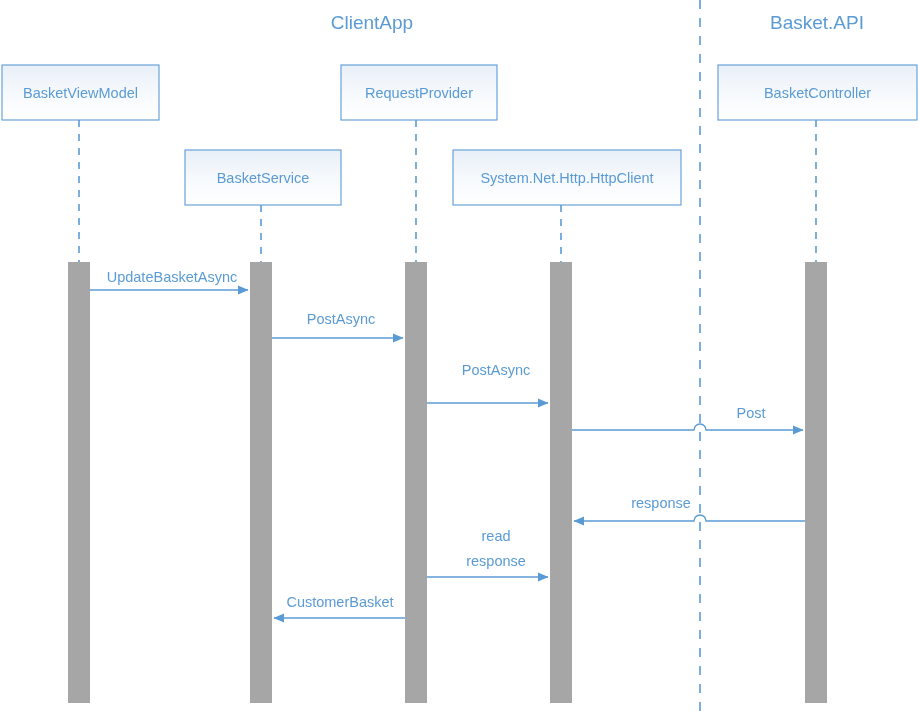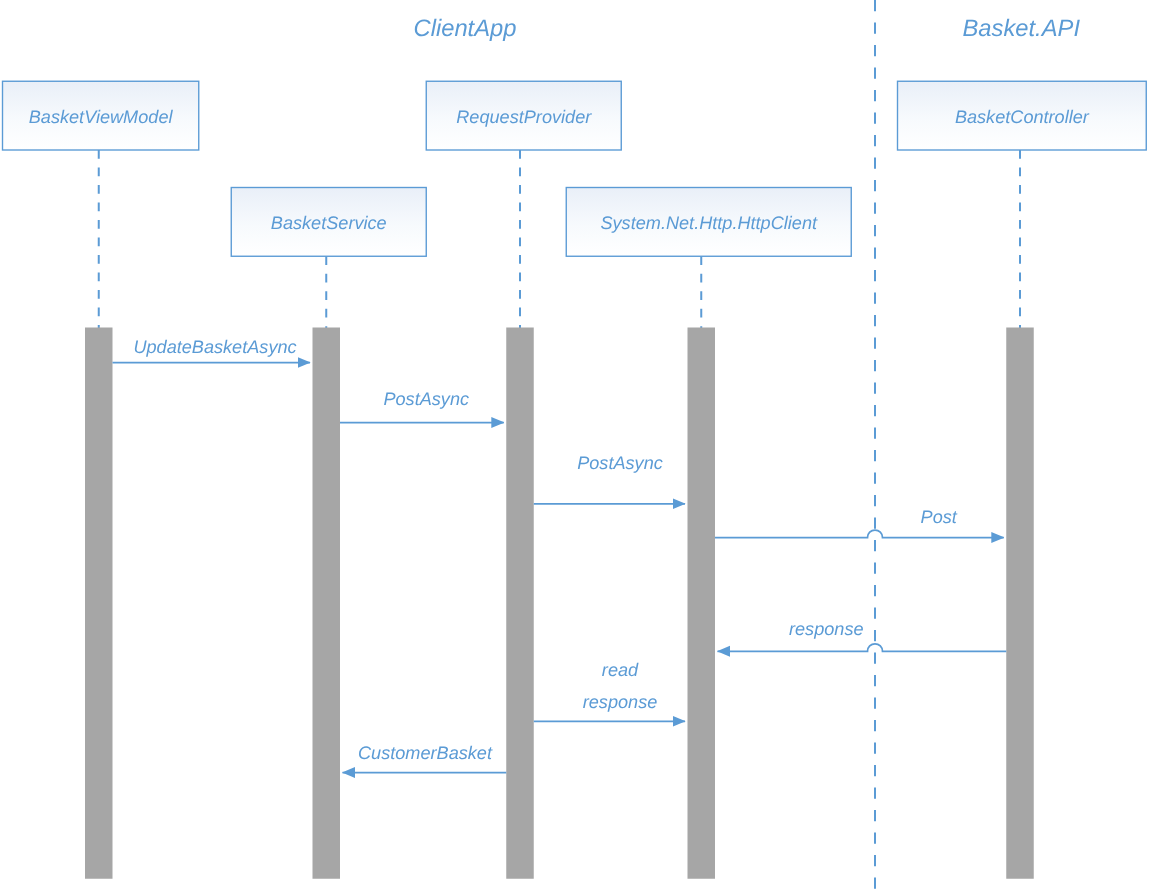--- a/index.html
+++ b/index.html
@@ -10,21 +10,20 @@
   body {
     width: 919px;
     height: 716px;
     font-family: "Liberation Sans", sans-serif;
     overflow: hidden;
   }
   #diagram-root {
     position: relative;
     width: 919px;
     height: 716px;
-    font-style: italic;
   }
   svg.seq {
     display: block;
     width: 919px;
     height: 716px;
   }
   .group-title {
     font-family: "Liberation Sans", sans-serif;
     font-size: 19px;
     fill: #5b9bd5;

